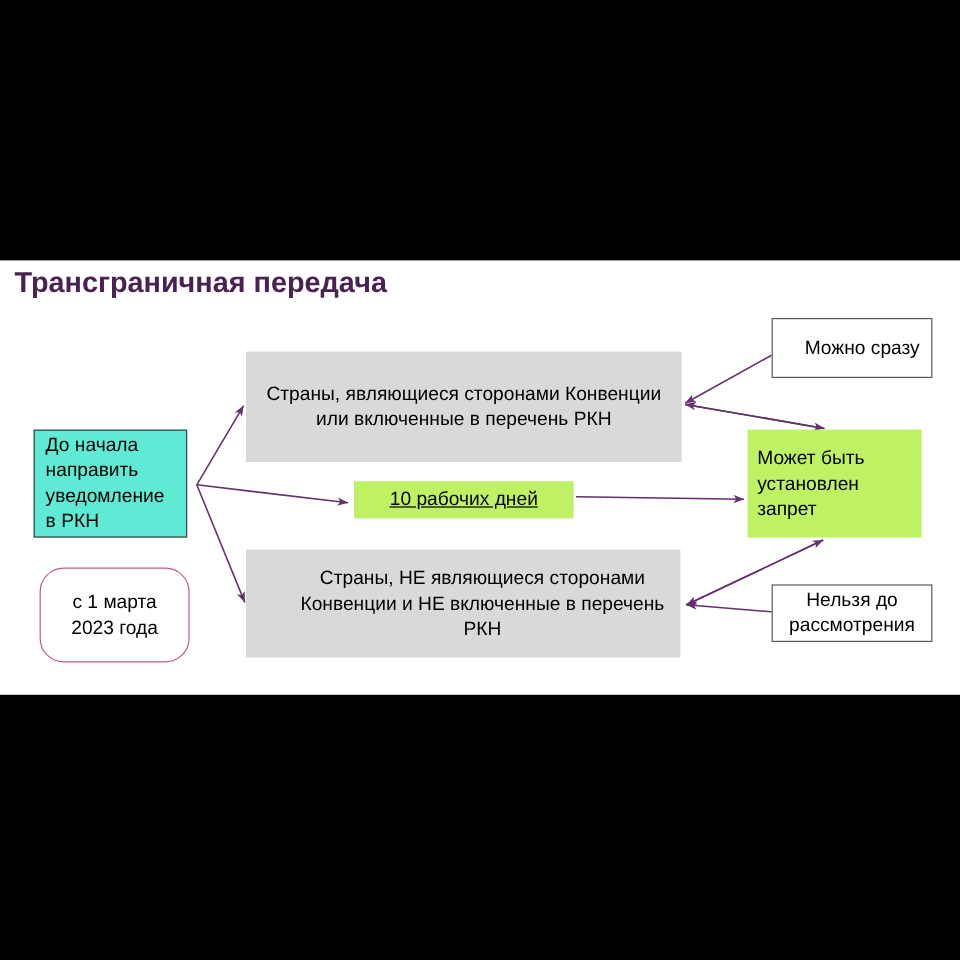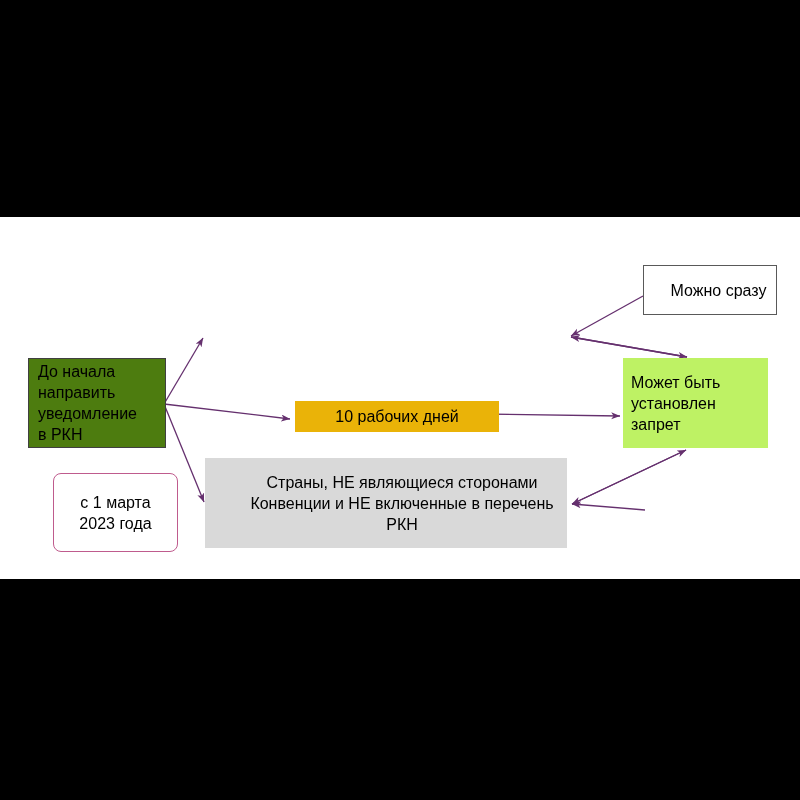--- a/index.html
+++ b/index.html
@@ -11,46 +11,47 @@
   .title{
     position:absolute;left:12px;top:222px;margin:0;
     font-size:24px;font-weight:bold;color:#4a2153;letter-spacing:0px;
   }
   .node{
     position:absolute;box-sizing:border-box;
     font-size:16px;line-height:21px;white-space:pre-line;
     display:flex;align-items:center;justify-content:center;text-align:center;
   }
   .start{
-    left:28px;top:358px;width:138px;height:90px;background:#4d7c0f;
+    left:28px;top:358px;width:128px;height:90px;background:#5eead4;
     border:1.5px solid #404040;justify-content:flex-start;text-align:left;
     padding-left:9px;
   }
   .date-note{
     left:33px;top:473px;width:125px;height:79px;background:#fff;
-    border:1.5px solid #bf5b8d;border-radius:8px;margin-left:20px;
+    border:1.5px solid #bf5b8d;border-radius:20px;
   }
   .countries-in{left:205px;top:293px;width:363px;height:92px;background:#d9d9d9;}
   .countries-out{left:205px;top:458px;width:362px;height:90px;background:#d9d9d9;padding-left:32px;}
-  .waiting{left:295px;top:401px;width:204px;height:31px;background:#eab308;}
+  .waiting{left:295px;top:401px;width:183px;height:31px;background:#bef264;text-decoration:underline;}
   .ban{
     left:623px;top:358px;width:145px;height:90px;background:#bef264;
     justify-content:flex-start;text-align:left;padding-left:8px;
   }
   .allowed{left:643px;top:265px;width:134px;height:50px;background:#fff;border:1.5px solid #595959;padding-left:17px;}
   .not-allowed{left:643px;top:487px;width:134px;height:48px;background:#fff;border:1.5px solid #595959;}
   .arrows{position:absolute;left:0;top:0;width:800px;height:800px;pointer-events:none;}
   .arrows line{stroke:#65306e;stroke-width:1.3;}
 </style>
 </head>
 <body>
 
 <div class="stage">
   <div class="band"></div>
 
+  <h1 class="title">Трансграничная передача</h1>
 
   <svg class="arrows" viewBox="0 0 800 800" xmlns="http://www.w3.org/2000/svg">
     <defs>
       <marker id="ah" markerWidth="10" markerHeight="8" refX="8.8" refY="3.5" orient="auto" markerUnits="userSpaceOnUse">
         <path d="M0,0 L9,3.5 L0,7 L2.4,3.5 Z" fill="#65306e"></path>
       </marker>
     </defs>
     <line x1="164" y1="404" x2="203" y2="338" marker-end="url(#ah)"></line>
     <line x1="164" y1="404" x2="290" y2="419" marker-end="url(#ah)"></line>
     <line x1="164" y1="404" x2="204" y2="502" marker-end="url(#ah)"></line>
@@ -64,26 +65,30 @@
   </svg>
 
   <div class="node start">До начала
 направить
 уведомление
 в РКН</div>
 
   <div class="node date-note">с 1 марта
 2023 года</div>
 
+  <div class="node countries-in">Страны, являющиеся сторонами Конвенции
+или включенные в перечень РКН</div>
 
   <div class="node waiting">10 рабочих дней</div>
 
   <div class="node countries-out">Страны, НЕ являющиеся сторонами
 Конвенции и НЕ включенные в перечень
 РКН</div>
 
   <div class="node ban">Может быть
 установлен
 запрет</div>
 
   <div class="node allowed">Можно сразу</div>
 
+  <div class="node not-allowed">Нельзя до
+рассмотрения</div>
 </div>
 
 </body></html>

